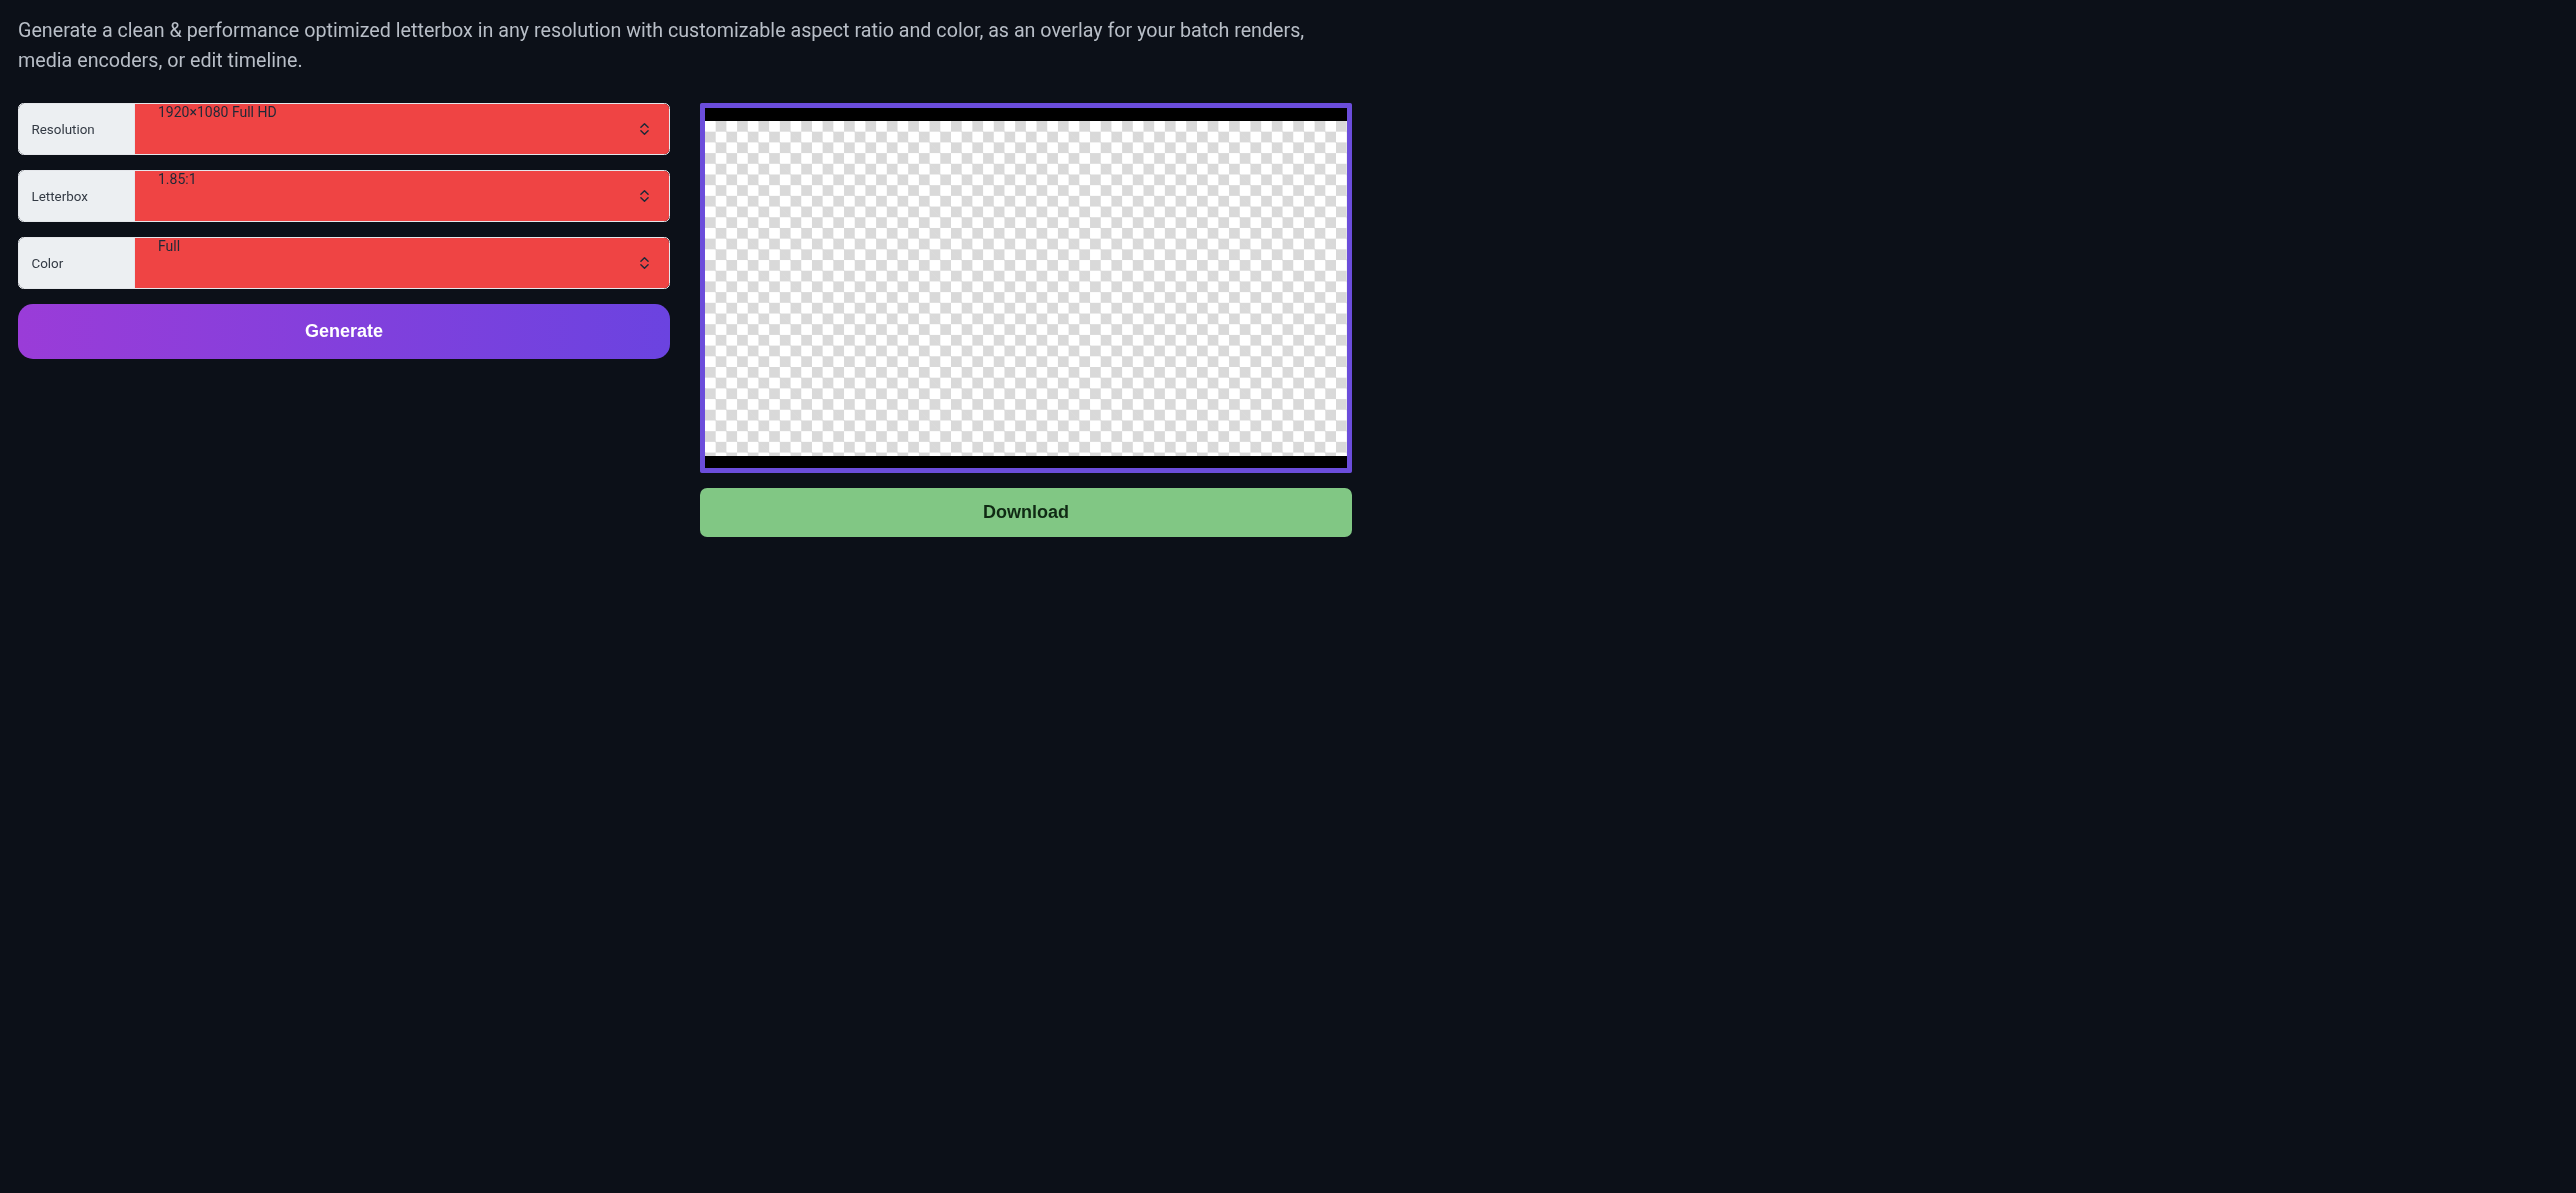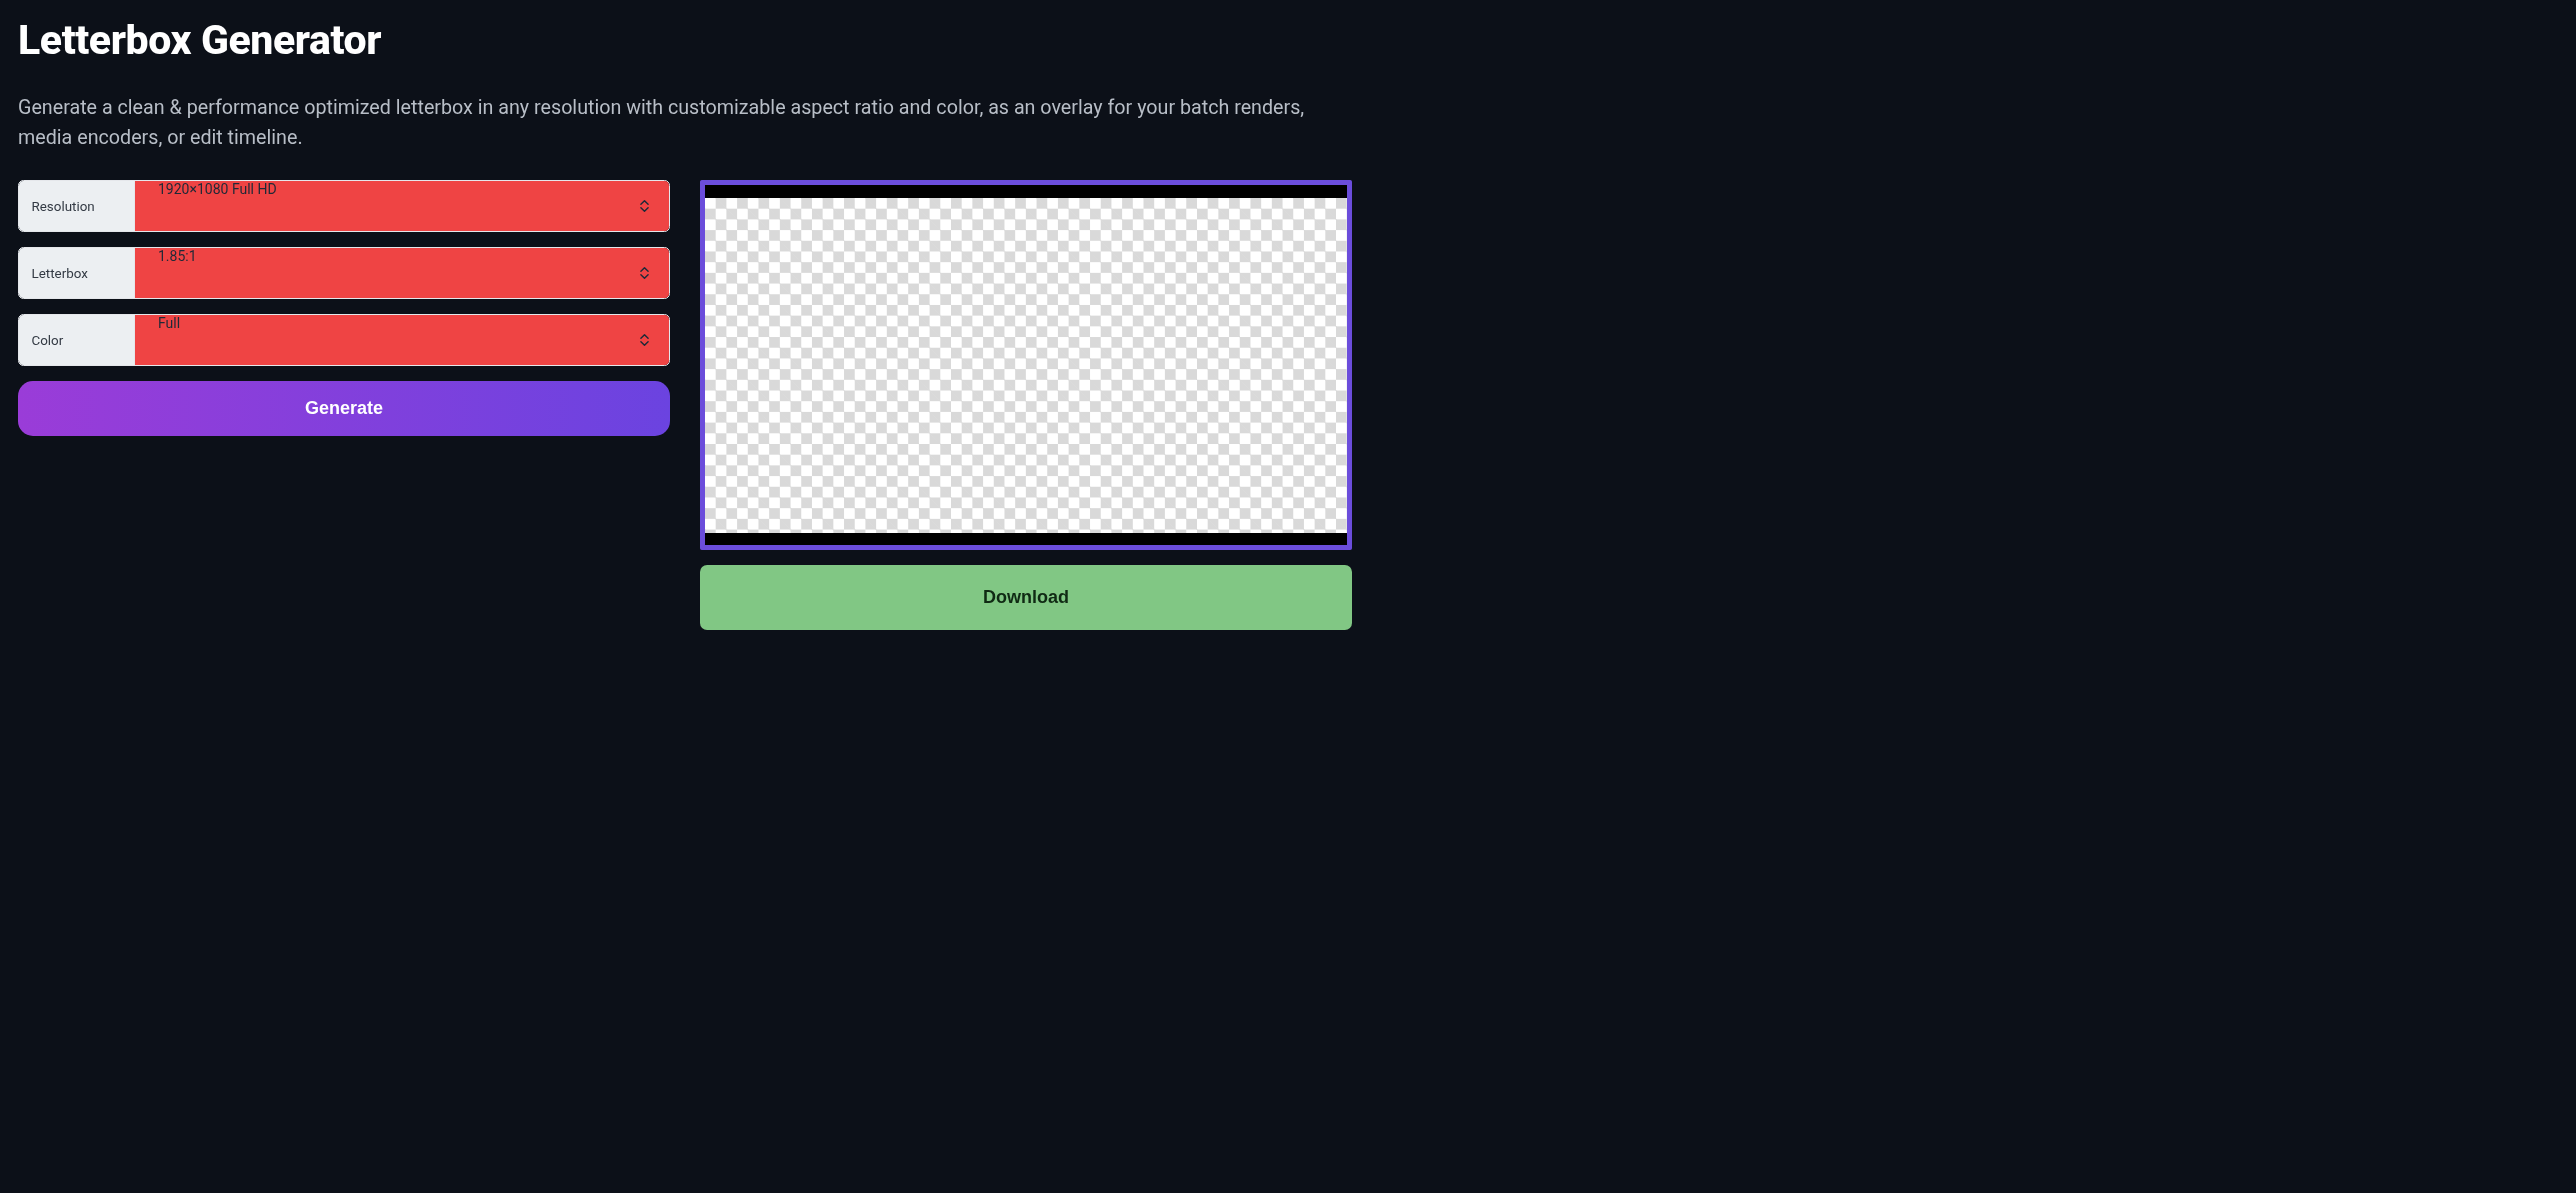--- a/index.html
+++ b/index.html
@@ -113,38 +113,37 @@
   .checker {
     flex: 1;
     background-color: #fff;
     background-image:
       linear-gradient(45deg, #d9d9d9 25%, transparent 25%, transparent 75%, #d9d9d9 75%, #d9d9d9),
       linear-gradient(45deg, #d9d9d9 25%, transparent 25%, transparent 75%, #d9d9d9 75%, #d9d9d9);
     background-size: 21.4px 21.4px;
     background-position: 0 0, 10.7px 10.7px;
   }
   .download-btn {
-    height: 65px;
+    height: 49px;
     border: none;
     border-radius: 7.1px;
     background: #81c784;
     color: #102a14;
     font-size: 18px;
     font-weight: 700;
     cursor: pointer;
     display: flex;
     align-items: center;
     justify-content: center;
   }
 </style>
 </head>
 <body>
 
 <div class="page">
-  <h1 class="page-title">Letterbox Generator</h1>
   <p class="page-description">Generate a clean &amp; performance optimized letterbox in any resolution with customizable aspect ratio and color, as an overlay for your batch renders, media encoders, or edit timeline.</p>
 
   <div class="columns">
     <div class="left-col">
 
       <div class="field-row">
         <div class="field-label">Resolution</div>
         <div class="field-select">
           <span>1920×1080 Full HD</span>
           <span class="select-icon">

